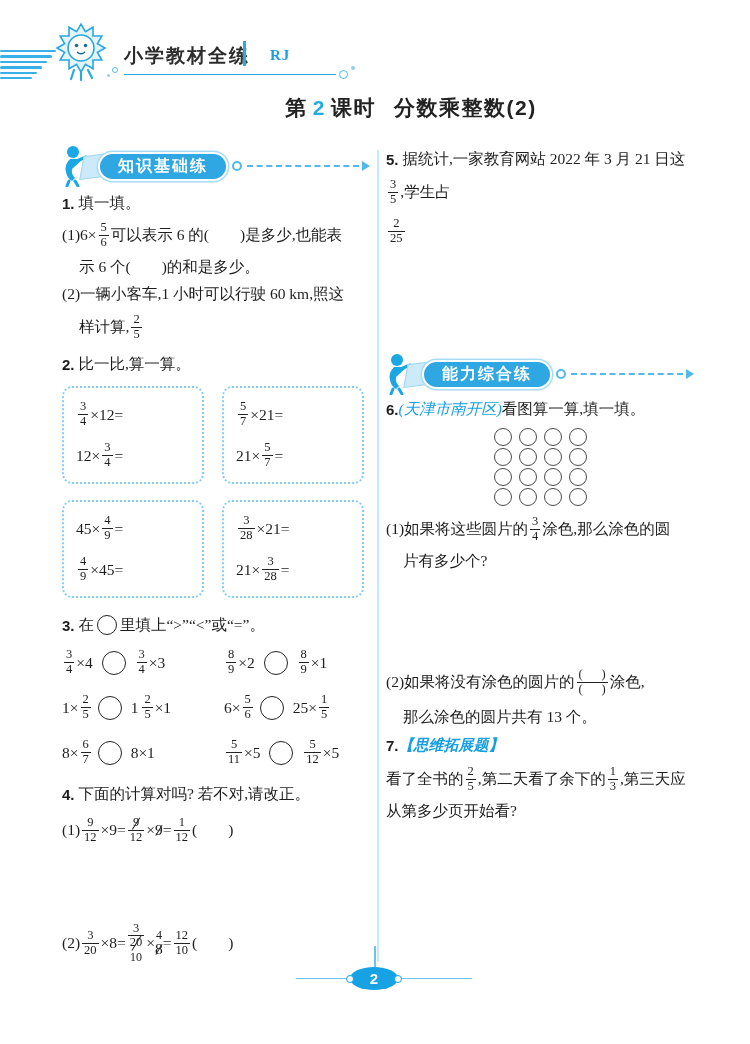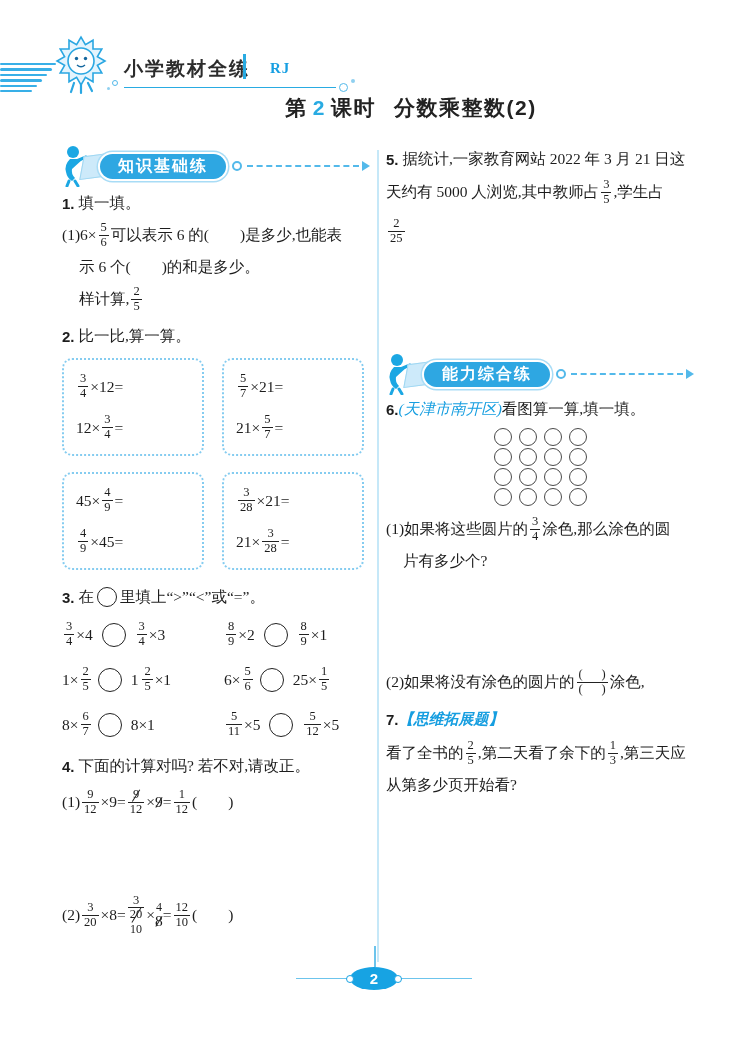--- a/index.html
+++ b/index.html
@@ -1,20 +1,20 @@
 <!DOCTYPE html>
 <html><head>
 <meta charset="utf-8">
 <style>
   html,body{margin:0;padding:0;background:#fff;}
   .page{position:relative;width:750px;height:1044px;background:#ffffff;overflow:hidden;
         font-family:"Liberation Serif","DejaVu Serif",serif;color:#1d1d1d;font-size:15.5px;}
 
   
-  .hdr{position:absolute;top:40px;left:0;width:100%;height:80px;}
+  .hdr{position:absolute;top:27px;left:0;width:100%;height:80px;}
   .speed{position:absolute;left:0;top:20px;}
   .speed i{display:block;height:2.4px;background:#38afe7;margin:3px 0;border-radius:2px;}
   .lion{position:absolute;left:52px;top:-6px;}
   .brand{position:absolute;left:124px;top:16px;font-family:"Liberation Sans","DejaVu Sans",sans-serif;
          font-weight:700;font-size:19px;color:#2c2c2c;letter-spacing:2px;}
   .hbar{position:absolute;left:243px;top:14px;width:3px;height:25px;background:#29abe2;}
   .edition{position:absolute;left:270px;top:20px;color:#179fe2;font-weight:700;font-size:15px;letter-spacing:1px;}
   .hline{position:absolute;left:124px;top:47px;width:212px;border-top:1.6px solid #29abe2;}
   .hring{position:absolute;left:339px;top:43px;width:7px;height:7px;border:1.8px solid #53b9ea;border-radius:50%;background:#fff;}
   .hdot{position:absolute;left:351px;top:39px;width:4px;height:4px;background:#8fd0f0;border-radius:50%;}
@@ -152,20 +152,21 @@
       <span class="bdiamond"></span>
       <span class="bpill">知识基础练</span>
       <span class="bring"></span>
       <span class="bdash"></span>
       <span class="barrow"></span>
     </div>
 
     <div class="line" style="margin-top:4px"><span class="t bld">1.</span><span class="t"> 填一填。</span></div>
     <div class="line fr"><span class="t">(1)6×</span><span class="frac"><span class="fn">5</span><span class="fd"><span>6</span></span></span><span class="t">可以表示 6 的(        )是多少,也能表</span></div>
     <div class="line ind"><span class="t">示 6 个(        )的和是多少。</span></div>
+    <div class="line" style="min-height:28px"><span class="t">(2)一辆小客车,1 小时可以行驶 60 km,照这</span></div>
     <div class="line fr ind"><span class="t">样计算,</span><span class="frac"><span class="fn">2</span><span class="fd"><span>5</span></span></span></div>
 
     <div class="line" style="margin-top:4px;min-height:28px"><span class="t bld">2.</span><span class="t"> 比一比,算一算。</span></div>
     <div class="boxes">
       <div class="pbox">
         <div class="line"><span class="frac"><span class="fn">3</span><span class="fd"><span>4</span></span></span><span class="t">×12=</span></div>
         <div class="line"><span class="t">12×</span><span class="frac"><span class="fn">3</span><span class="fd"><span>4</span></span></span><span class="t">=</span></div>
       </div>
       <div class="pbox">
         <div class="line"><span class="frac"><span class="fn">5</span><span class="fd"><span>7</span></span></span><span class="t">×21=</span></div>
@@ -196,21 +197,21 @@
     </div>
 
     <div class="line" style="margin-top:6px"><span class="t bld">4.</span><span class="t"> 下面的计算对吗? 若不对,请改正。</span></div>
     <div class="line" style="min-height:46px"><span class="t">(1)</span><span class="frac"><span class="fn">9</span><span class="fd"><span>12</span></span></span><span class="t">×9=</span><span class="frac"><span class="fn xd">9</span><span class="fd"><span>12</span></span></span><span class="t">×</span><span class="xwrap"><span class="xd">9</span></span><span class="t">=</span><span class="frac"><span class="fn">1</span><span class="fd"><span>12</span></span></span><span class="t">(        )</span></div>
     <div class="line" style="margin-top:60px;min-height:60px"><span class="t">(2)</span><span class="frac"><span class="fn">3</span><span class="fd"><span>20</span></span></span><span class="t">×8=</span><span class="frac"><span class="fn">3</span><span class="fd"><span class="xd">20</span></span><span class="fsub">10</span></span><span class="t">×</span><span class="xwrap"><span class="xsup">4</span><span class="xd">8</span></span><span class="t">=</span><span class="frac"><span class="fn">12</span><span class="fd"><span>10</span></span></span><span class="t">(        )</span></div>
   </div>
 
   <div class="col right">
 
     <div class="line"><span class="t bld">5.</span><span class="t"> 据统计,一家教育网站 2022 年 3 月 21 日这</span></div>
-    <div class="line" style="min-height:40px"><span class="t">天约有 5000 人浏览,其中教师占</span><span class="frac"><span class="fn">3</span><span class="fd"><span>5</span></span></span><span class="t">,学生占</span></div>
+    <div class="line" style="min-height:40px"><span class="frac"><span class="fn">3</span><span class="fd"><span>5</span></span></span><span class="t">,学生占</span></div>
     <div class="line" style="min-height:38px"><span class="frac"><span class="fn">2</span><span class="fd"><span>25</span></span></span></div>
 
     <div class="banner" style="margin-top:104px">
       <svg width="26" height="42" viewBox="0 0 26 42" style="flex:none">
         <circle cx="11" cy="7" r="6" fill="#1ba7e3"></circle>
         <path d="M8 14 q-6 6 -4 13 q1 6 6 9 l3 -3 q-4 -4 -3 -9 l11 -10 z" fill="#1ba7e3"></path>
         <path d="M12 17 l12 -5" stroke="#1ba7e3" stroke-width="3" stroke-linecap="round"></path>
         <path d="M7 36 l-2 5 M13 36 l3 5" stroke="#1ba7e3" stroke-width="3" stroke-linecap="round"></path>
       </svg>
       <span class="bdiamond"></span>
@@ -243,20 +244,21 @@
         <div class="crow">
           <span class="circ"></span>
           <span class="circ"></span>
           <span class="circ"></span>
           <span class="circ"></span>
         </div>
       </div>
     <div class="line fr"><span class="t">(1)如果将这些圆片的</span><span class="frac"><span class="fn">3</span><span class="fd"><span>4</span></span></span><span class="t">涂色,那么涂色的圆</span></div>
     <div class="line ind"><span class="t">片有多少个?</span></div>
     <div class="line" style="margin-top:86px;min-height:44px"><span class="t">(2)如果将没有涂色的圆片的</span><span class="frac"><span class="fn">(      )</span><span class="fd"><span>(      )</span></span></span><span class="t">涂色,</span></div>
+    <div class="line ind"><span class="t">那么涂色的圆片共有 13 个。</span></div>
 
     <div class="line" style="min-height:30px"><span class="t bld">7.</span><span class="t kai bld">【思维拓展题】</span></div>
     <div class="line fr"><span class="t">看了全书的</span><span class="frac"><span class="fn">2</span><span class="fd"><span>5</span></span></span><span class="t">,第二天看了余下的</span><span class="frac"><span class="fn">1</span><span class="fd"><span>3</span></span></span><span class="t">,第三天应</span></div>
     <div class="line"><span class="t">从第多少页开始看?</span></div>
   </div>
 
   <div class="ftr">
     <span class="fvline"></span>
     <span class="fhl l"></span>
     <span class="fhl r"></span>

